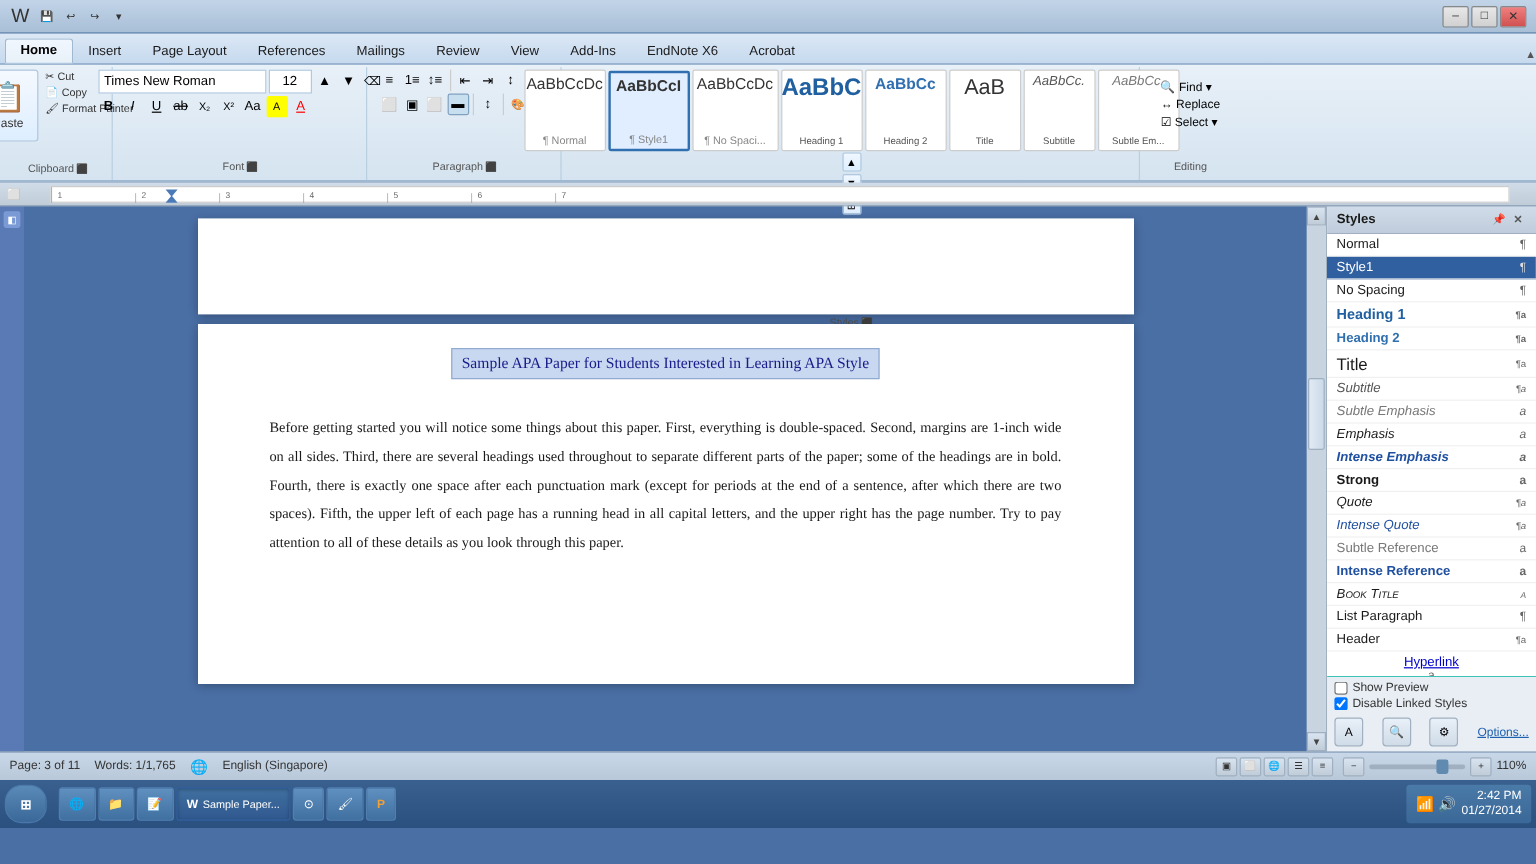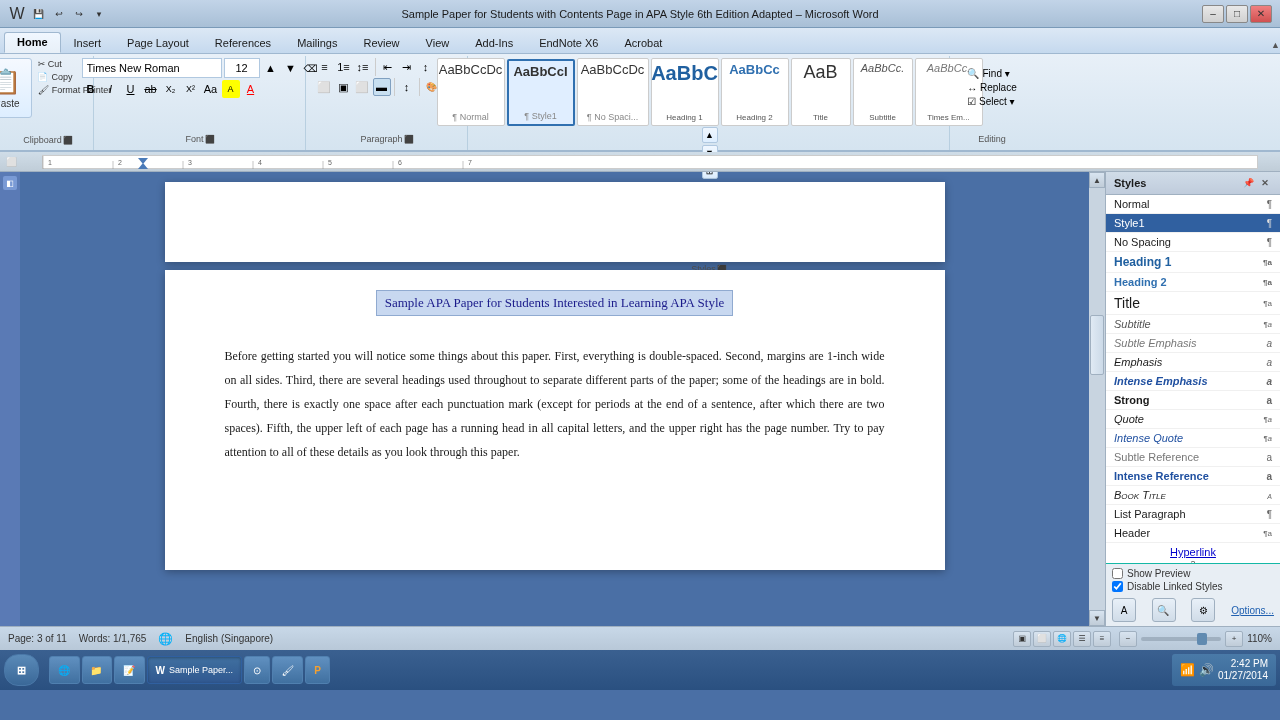--- a/index.html
+++ b/index.html
@@ -544,21 +544,20 @@
 <div class="title-bar">
   <div class="title-bar-left">
     <div class="qa-btn" style="font-size:16px;">W</div>
     <div class="quick-access">
       <div class="qa-btn">💾</div>
       <div class="qa-btn">↩</div>
       <div class="qa-btn">↪</div>
       <div class="qa-btn">▾</div>
     </div>
   </div>
-  <div class="title-bar-title">Sample Paper for Students with Contents Page in APA Style 6th Edition Adapted – Microsoft Word</div>
   <div class="title-bar-controls">
     <div class="title-btn">–</div>
     <div class="title-btn">□</div>
     <div class="title-btn close">✕</div>
   </div>
 </div>
 
 <div class="ribbon-tabs">
   <div class="ribbon-tab active">Home</div>
   <div class="ribbon-tab">Insert</div>
@@ -688,21 +687,21 @@
           <div class="sri-label">Title</div>
         </div>
 
         <div class="style-ribbon-item" style="width:60px;height:68px;">
           <div class="sri-preview" style="font-size:11px;color:#555;font-style:italic;">AaBbCc.</div>
           <div class="sri-label">Subtitle</div>
         </div>
 
         <div class="style-ribbon-item" style="width:68px;height:68px;">
           <div class="sri-preview" style="font-size:11px;color:#777;font-style:italic;">AaBbCc.</div>
-          <div class="sri-label">Times Em...</div>
+          <div class="sri-label">Subtle Em...</div>
         </div>
       </div>
       <div class="style-gallery-arrows">
         <div class="gallery-arrow">▲</div>
         <div class="gallery-arrow">▼</div>
         <div class="gallery-arrow">⊞</div>
       </div>
 
       <div class="change-styles-btn">
         <div class="change-styles-icon">Aa</div>

